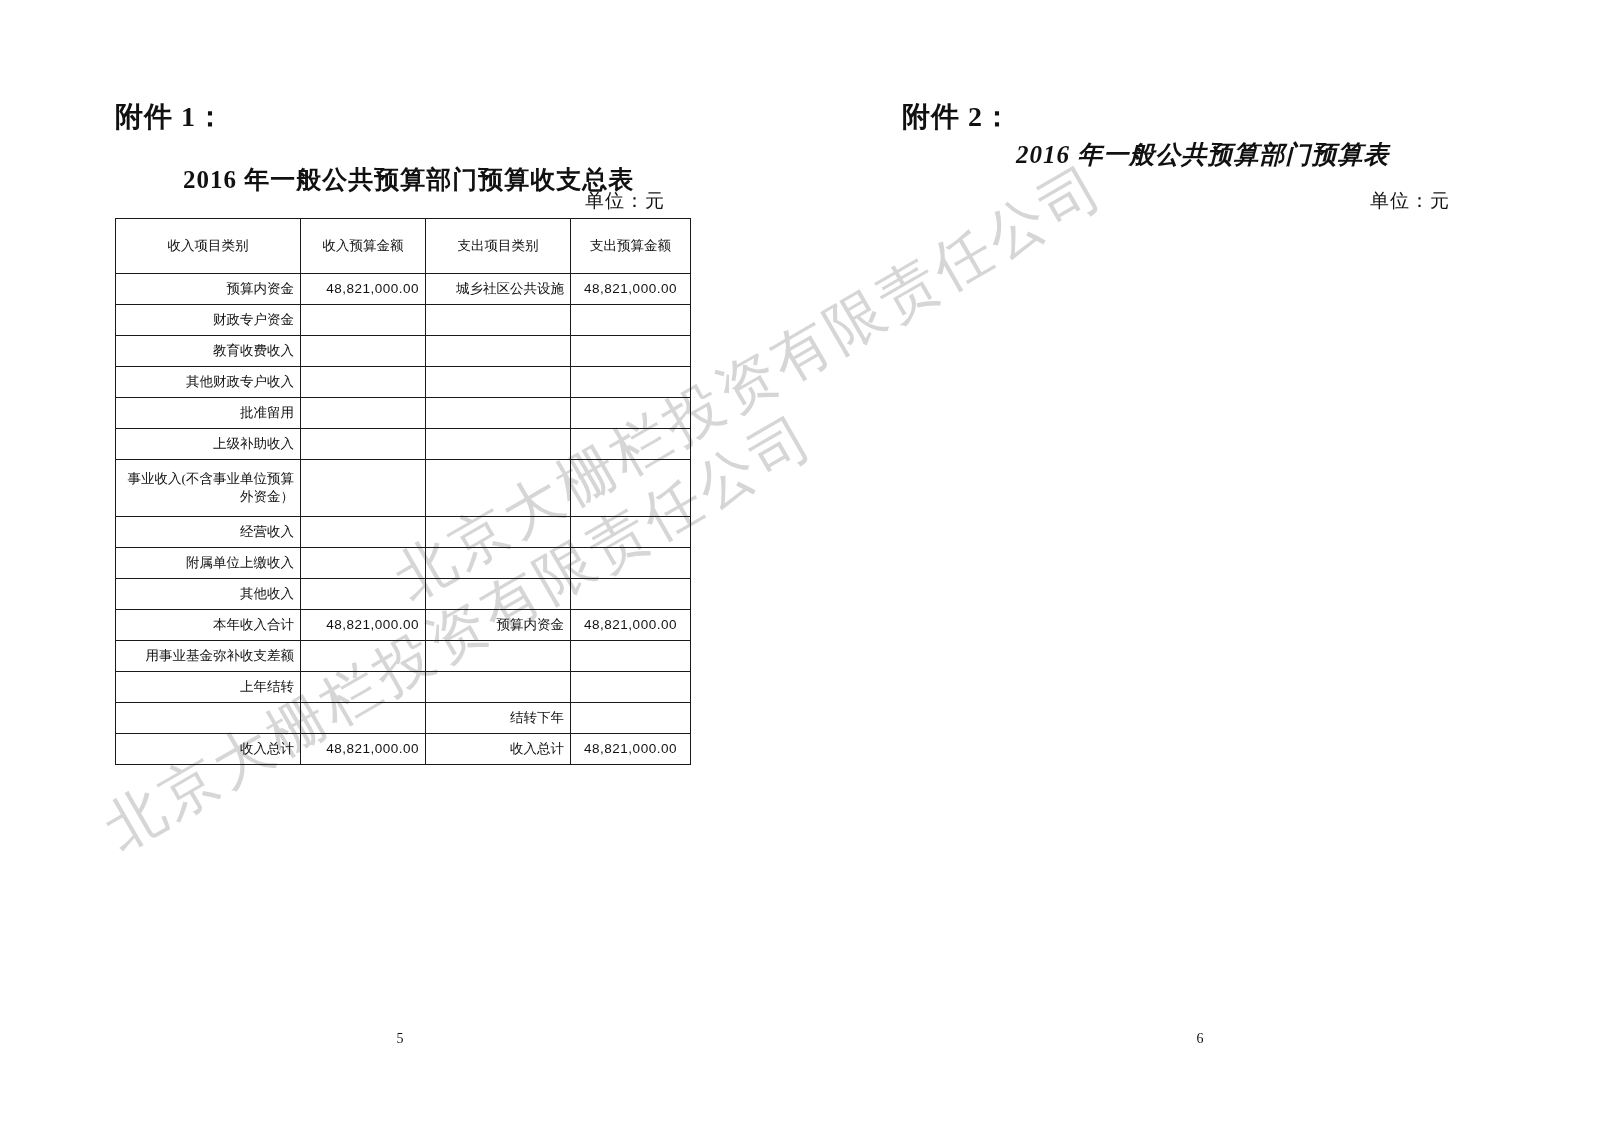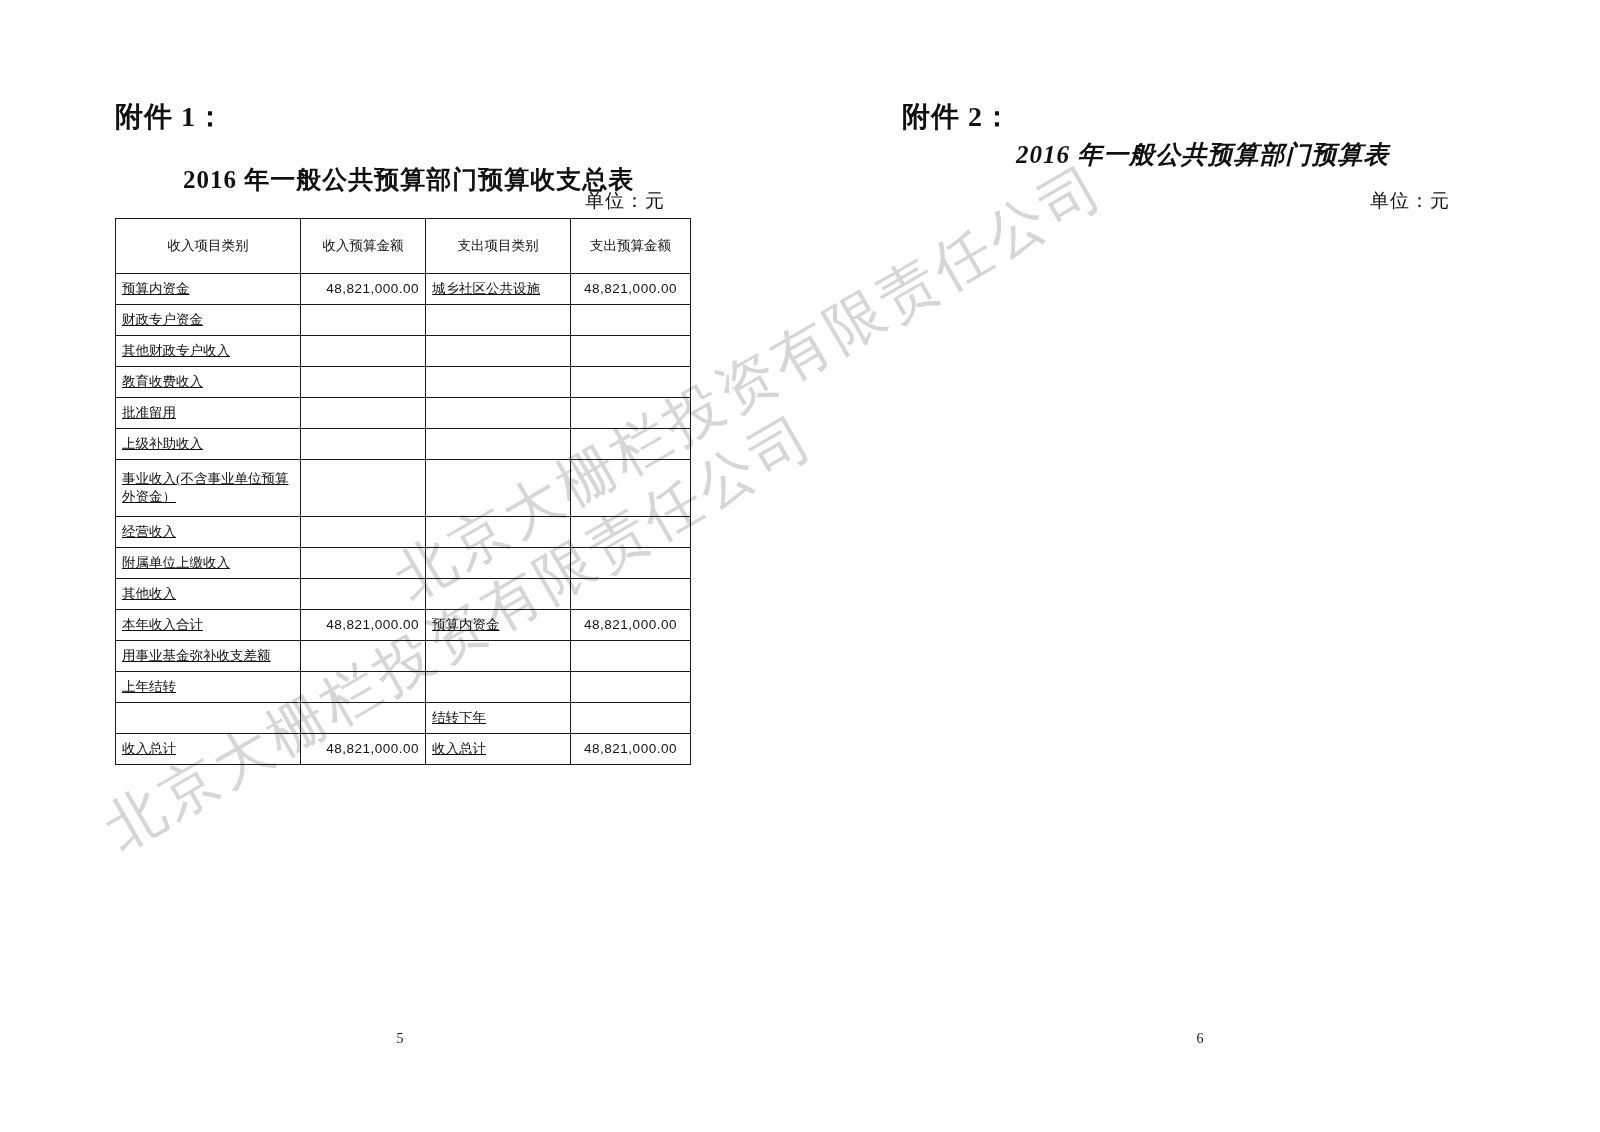--- a/index.html
+++ b/index.html
@@ -63,21 +63,21 @@
     border: 1px solid #1a1a1a;
     font-weight: normal;
     font-size: 13.5px;
     padding: 5px 6px;
     vertical-align: middle;
     line-height: 1.35;
     background: transparent;
   }
   .c { text-align: center; }
   .r { text-align: right; padding-right: 10px; }
-  .l { text-align: left; text-decoration: underline; }
+  .l { text-align: right; }
   .bold { font-weight: bold; }
   .num {
     font-family: Liberation Sans, sans-serif;
     letter-spacing: 0.5px;
     font-size: 13.5px;
     margin-top: 45px;
   }
   .hdr { text-align: center; font-weight: normal; height: 44px; }
   .indent1 { padding-left: 22px; }
   .indent2 { padding-left: 34px; }
@@ -138,27 +138,27 @@
         <td class="l">城乡社区公共设施</td>
         <td class="c num">48,821,000.00</td>
       </tr>
       <tr>
         <td class="l indent1">财政专户资金</td>
         <td class="r num"></td>
         <td class="l"></td>
         <td class="c num"></td>
       </tr>
       <tr>
+        <td class="l indent1">教育收费收入</td>
+        <td class="r num"></td>
+        <td class="l"></td>
+        <td class="c num"></td>
+      </tr>
+      <tr>
         <td class="l indent1">其他财政专户收入</td>
-        <td class="r num"></td>
-        <td class="l"></td>
-        <td class="c num"></td>
-      </tr>
-      <tr>
-        <td class="l indent1">教育收费收入</td>
         <td class="r num"></td>
         <td class="l"></td>
         <td class="c num"></td>
       </tr>
       <tr>
         <td class="l indent1">批准留用</td>
         <td class="r num"></td>
         <td class="l"></td>
         <td class="c num"></td>
       </tr>

